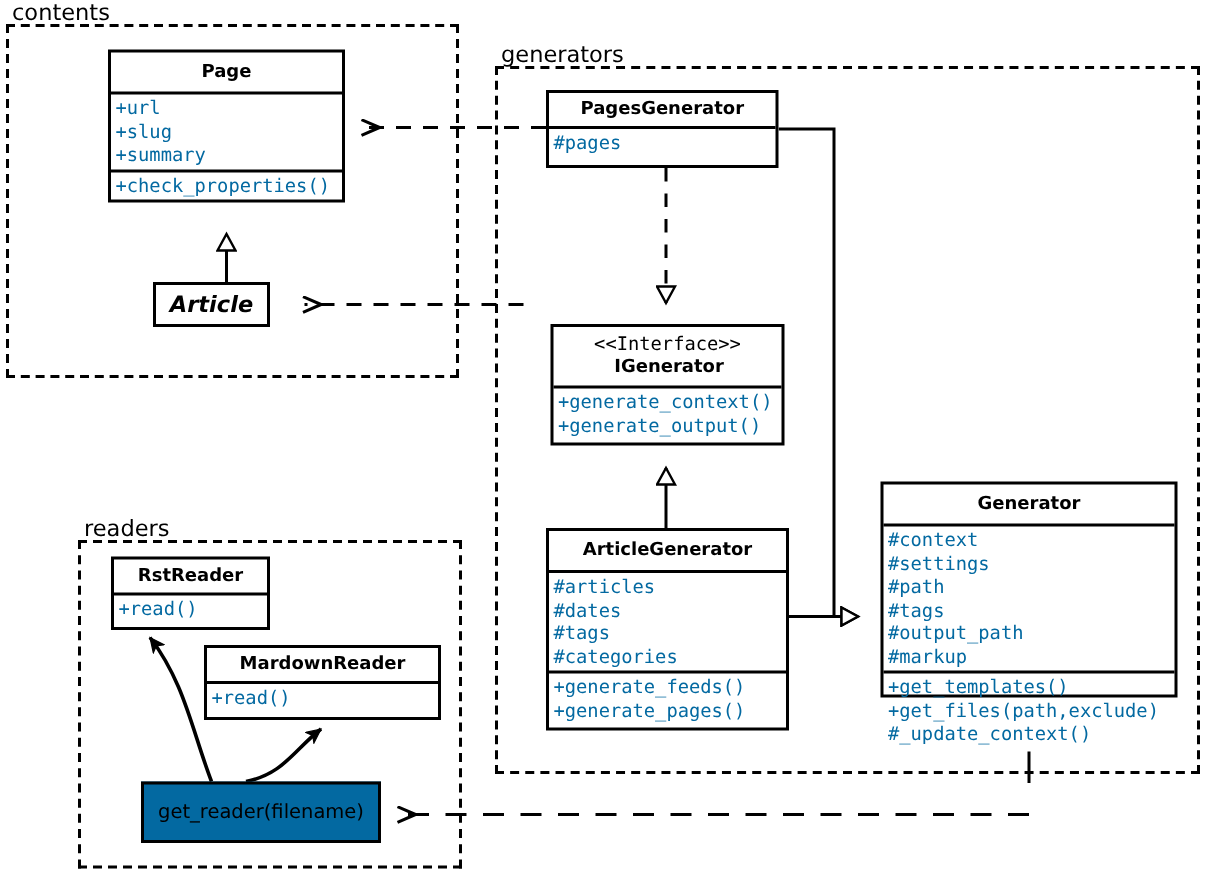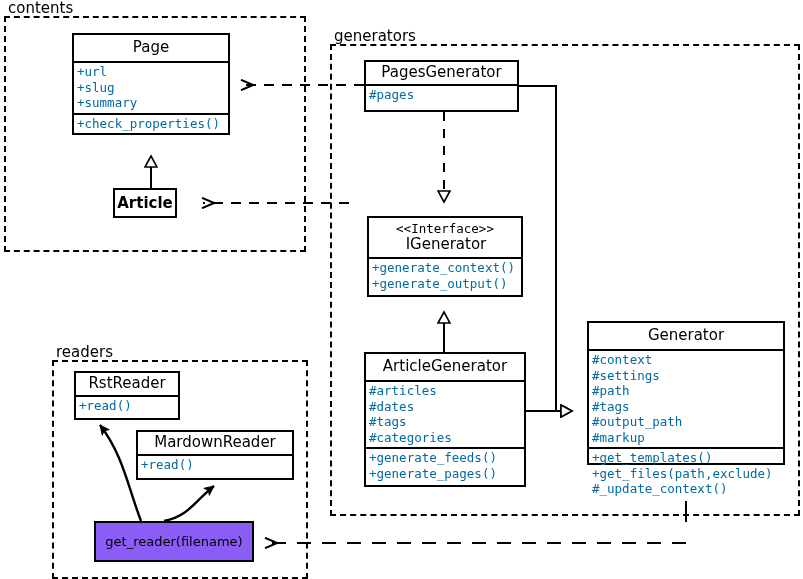--- a/index.html
+++ b/index.html
@@ -50,22 +50,22 @@
   
   .cls {
     position: absolute;
     box-sizing: border-box;
     border: 2px solid #000;
     background: #ffffff;
     z-index: 5;
   }
   .cls-title {
     text-align: center;
-    font-weight: normal;
-    font-size: 15px;
+    font-weight: bold;
+    font-size: 12px;
     font-family: "DejaVu Sans", sans-serif;
     padding: 4px 6px 5px 6px;
     line-height: 17px;
     color: #000;
   }
   .cls-stereo {
     text-align: center;
     font-weight: normal;
     font-size: 12.5px;
     font-family: "DejaVu Sans Mono", monospace;
@@ -82,21 +82,21 @@
     color: #0369a1;
     white-space: nowrap;
   }
   .cls-sec div { white-space: nowrap; }
 
   
   .fnbox {
     position: absolute;
     box-sizing: border-box;
     border: 2px solid #000;
-    background: #8b5cf6;
+    background: #0369a1;
     z-index: 5;
     display: flex;
     align-items: center;
     justify-content: center;
     font-family: "DejaVu Sans", sans-serif;
     font-size: 13px;
     color: #000;
   }
 
   
@@ -190,21 +190,21 @@
     <div class="cls-sec">
       <div>+url</div>
       <div>+slug</div>
       <div>+summary</div>
     </div>
     <div class="cls-sec">
       <div>+check_properties()</div>
     </div>
   </div>
 
-  <div class="namebox" style="left:113px; top:188px; width:64px; height:30px;">
+  <div class="namebox" style="left:102px; top:188px; width:78px; height:30px;font-style:italic;">
     <span>Article</span>
   </div>
 
   <div class="cls" style="left:364px; top:60px; width:155px; height:52px;">
     <div class="cls-title" style="padding:2px 6px 3px 6px;">PagesGenerator</div>
     <div class="cls-sec">
       <div>#pages</div>
     </div>
   </div>
 

